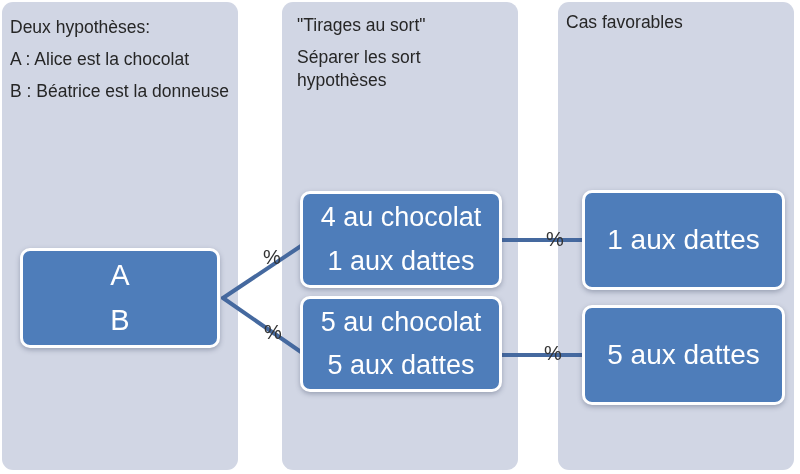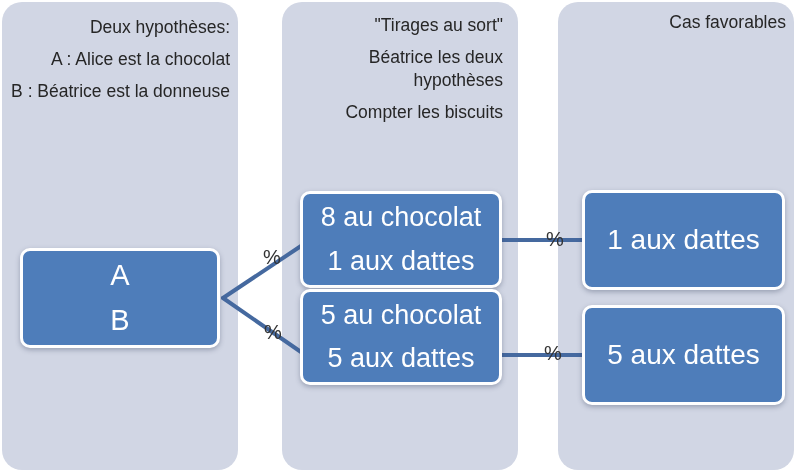--- a/index.html
+++ b/index.html
@@ -6,22 +6,22 @@
   #canvas{
     position:relative;
     width:800px;height:474px;
     background:#ffffff;
     font-family:"Liberation Sans",sans-serif;
     overflow:hidden;
   }
   .panel{
     position:absolute;top:2px;height:468px;width:236px;
     background:var(--panel_fill,#d1d6e4);
-    border-radius:20px;
-    text-align:right;
+    border-radius:11px;
+    text-align:left;
     color:var(--text_dark,#262626);
   }
   #panel-left{left:2px;}
   #panel-mid{left:282px;}
   #panel-right{left:558px;}
   .ptext{
     margin:9px auto 0 auto;
     font-size:17.5px;
     line-height:1.32;
   }
@@ -44,21 +44,21 @@
     box-sizing:border-box;
     color:var(--node_text,#ffffff);
     display:flex;flex-direction:column;
     align-items:center;justify-content:space-around;
     text-align:center;
     box-shadow:0 2px 5px rgba(50,60,90,.35);
     padding:2px 0;
   }
   #node-ab{left:20px;top:248px;width:200px;height:100px;font-size:29px;}
   #node-m1{left:300px;top:191px;width:202px;height:97px;font-size:27px;}
-  #node-m2{left:300px;top:289px;width:202px;height:96px;font-size:27px;}
+  #node-m2{left:300px;top:296px;width:202px;height:96px;font-size:27px;}
   #node-r1{left:582px;top:190px;width:203px;height:100px;font-size:28px;justify-content:center;}
   #node-r2{left:582px;top:305px;width:203px;height:100px;font-size:28px;justify-content:center;}
   .nline{display:block;}
   .pct{
     position:absolute;
     font-size:20px;
     color:#333333;
     line-height:1;
   }
   #pct-a-split{left:263px;top:247px;}
@@ -72,22 +72,21 @@
 <div id="canvas">
 
   <section class="panel" id="panel-left">
     <p class="ptext title">Deux hypothèses:</p>
     <p class="ptext">A : Alice est la chocolat</p>
     <p class="ptext">B : Béatrice est la donneuse</p>
   </section>
 
   <section class="panel" id="panel-mid">
     <p class="ptext title">"Tirages au sort"</p>
-    <p class="ptext">Béatrice les deux hypothèses</p>
-    <p class="ptext">Compter les biscuits</p>
+    <p class="ptext">Séparer les sort hypothèses</p>
   </section>
 
   <section class="panel" id="panel-right">
     <p class="ptext title">Cas favorables</p>
   </section>
 
   <svg class="links" width="800" height="474" viewBox="0 0 800 474" aria-hidden="true">
     <line x1="223" y1="298" x2="301" y2="246"></line>
     <line x1="223" y1="298" x2="301" y2="352"></line>
     <line x1="500" y1="240" x2="584" y2="240"></line>
@@ -98,21 +97,21 @@
   <span class="pct" id="pct-b-split">%</span>
   <span class="pct" id="pct-a-fav">%</span>
   <span class="pct" id="pct-b-fav">%</span>
 
   <div class="node" id="node-ab">
     <span class="nline">A</span>
     <span class="nline">B</span>
   </div>
 
   <div class="node" id="node-m1">
-    <span class="nline">8 au chocolat</span>
+    <span class="nline">4 au chocolat</span>
     <span class="nline">1 aux dattes</span>
   </div>
 
   <div class="node" id="node-m2">
     <span class="nline">5 au chocolat</span>
     <span class="nline">5 aux dattes</span>
   </div>
 
   <div class="node" id="node-r1">
     <span class="nline">1 aux dattes</span>

